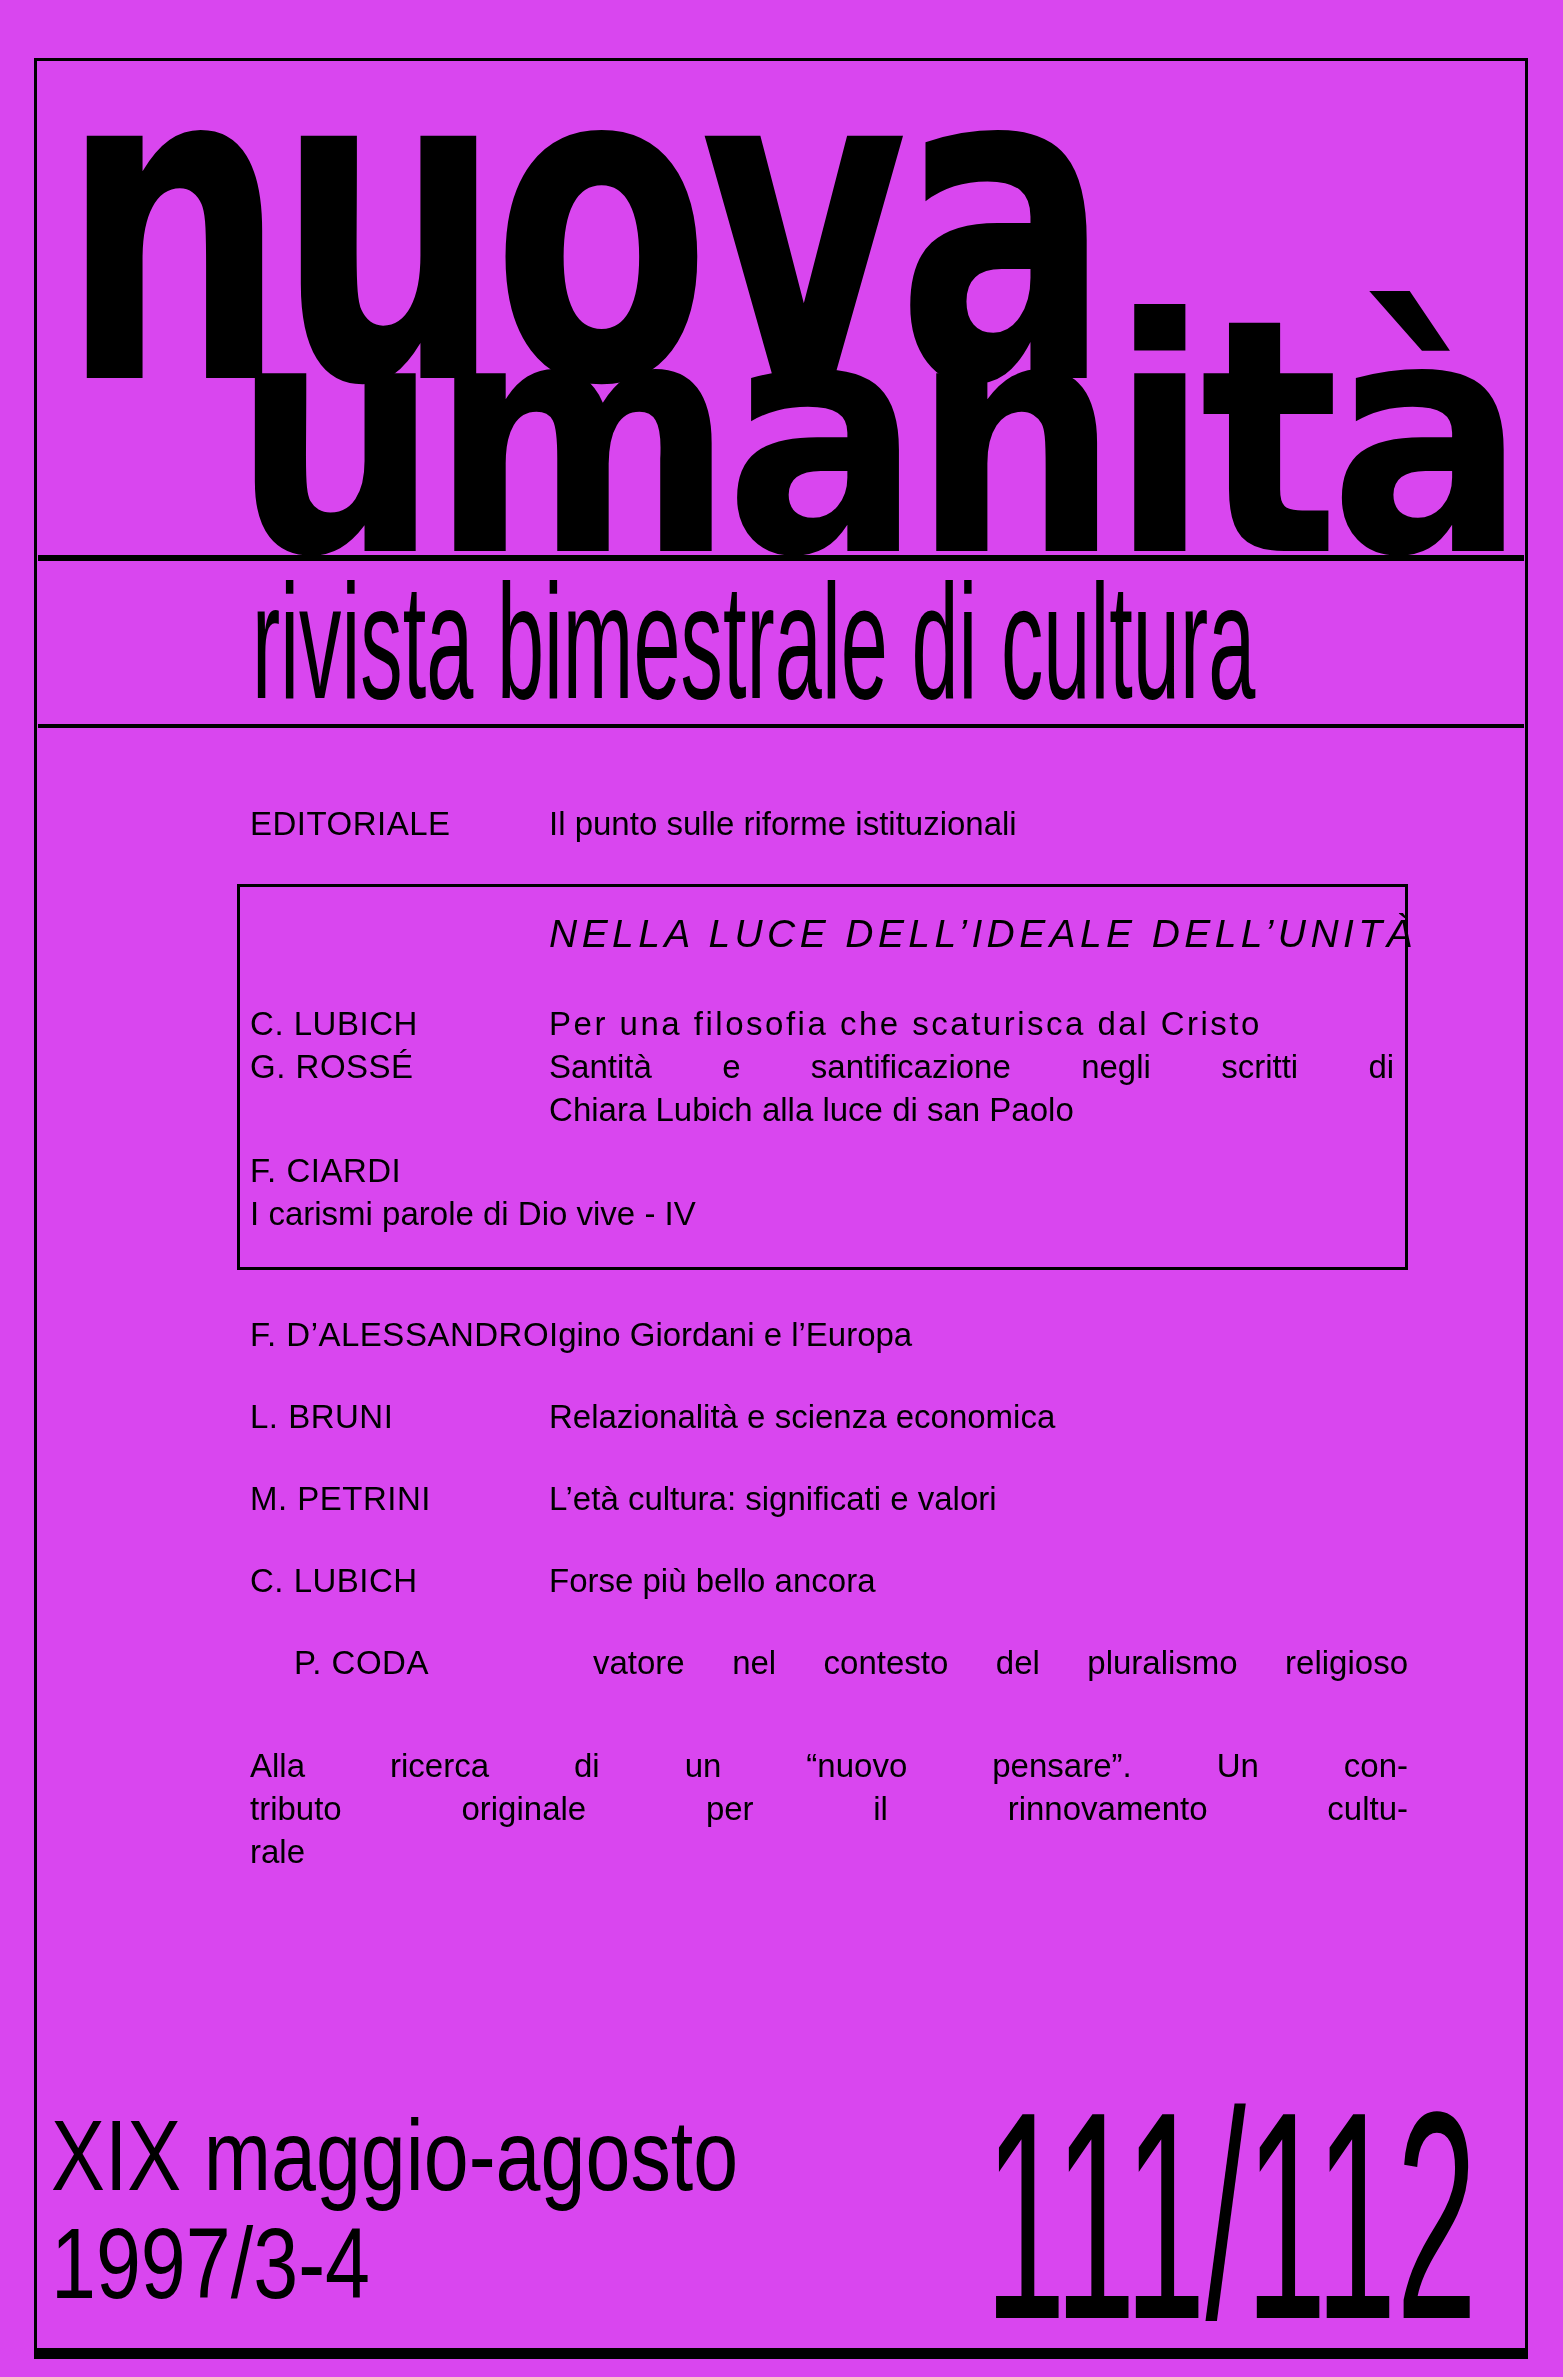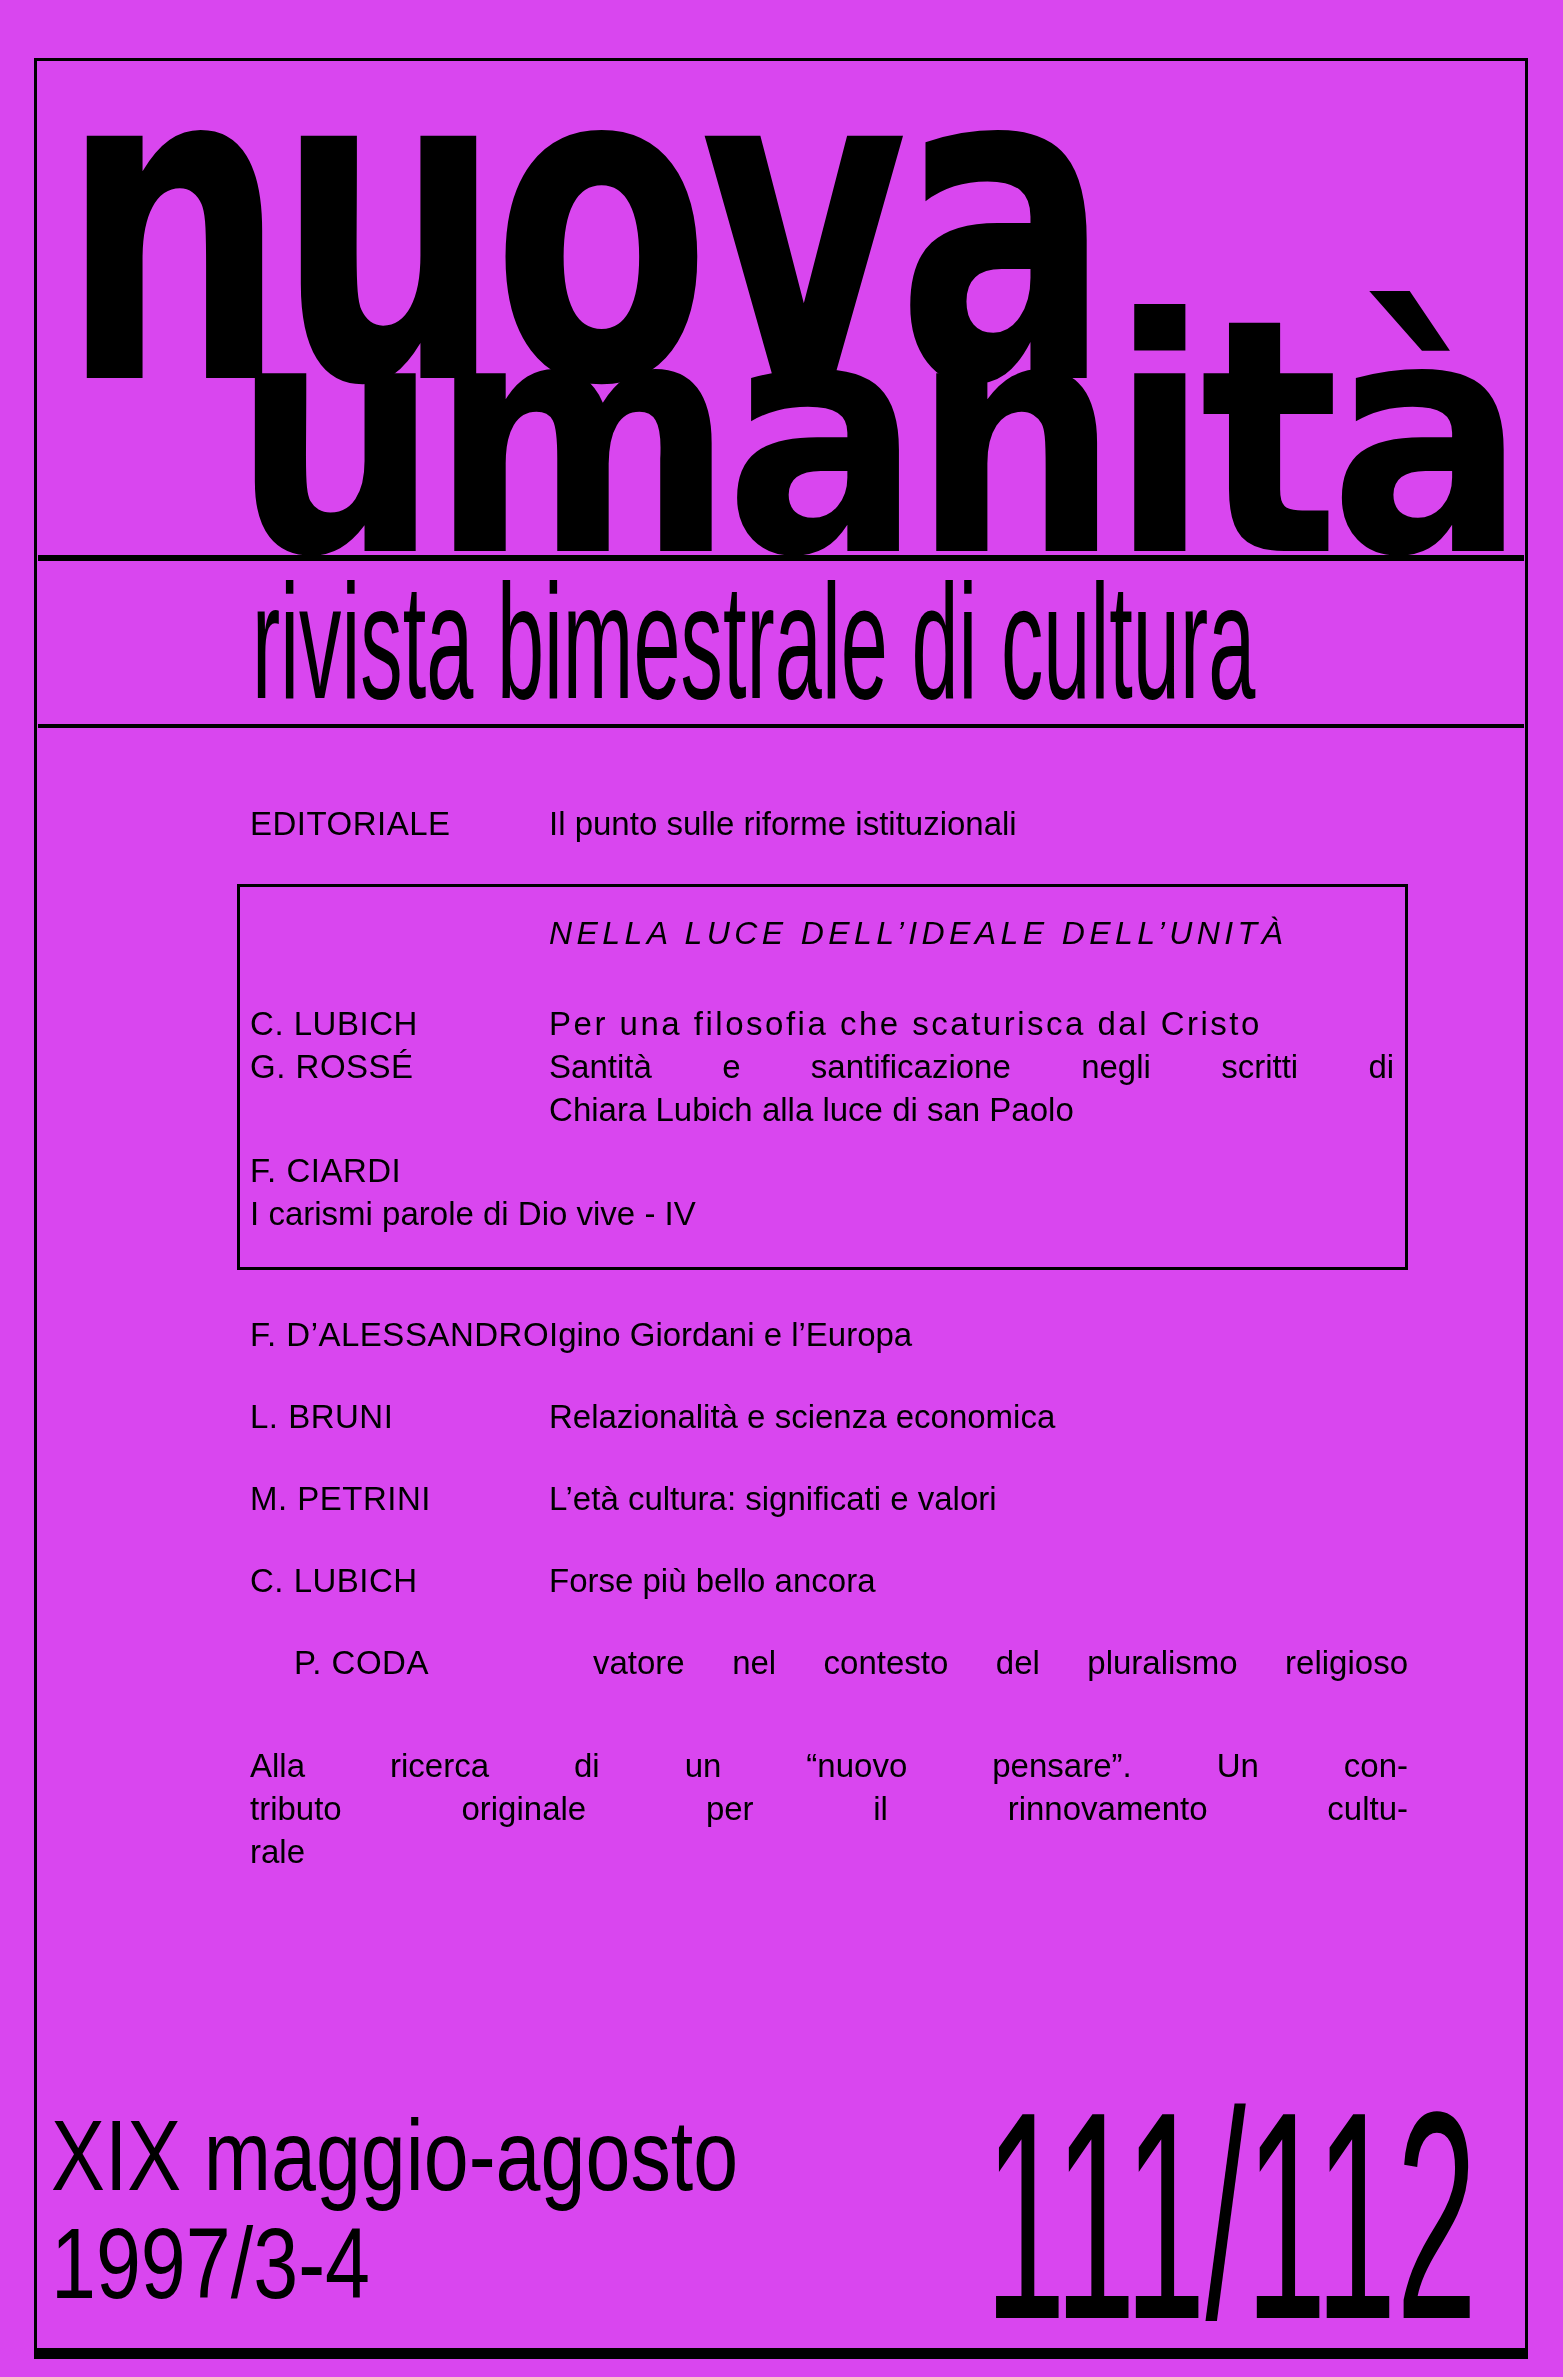--- a/index.html
+++ b/index.html
@@ -69,21 +69,21 @@
 
   .unity-box {
     border:3.4px solid #000;
     margin:30.5px 0 43px -12.8px;
     padding:24.6px 10.8px 31.5px 9.9px;
     box-sizing:border-box;
   }
   .unity-box .row { margin-bottom:0; }
   .unity-heading {
     font-style:italic;
-    font-size:32px;
+    font-size:39px;
     letter-spacing:4.4px;
     white-space:nowrap;
     margin:0 0 47px 299px;
   }
   .gap-top-sm { margin-top:18.7px;flex-direction:column; }
   .gap-top-md { margin-top:29.6px;margin-left:44px; }
   .gap-top-lg { margin-top:60px; }
 
   
   .ed-line {

